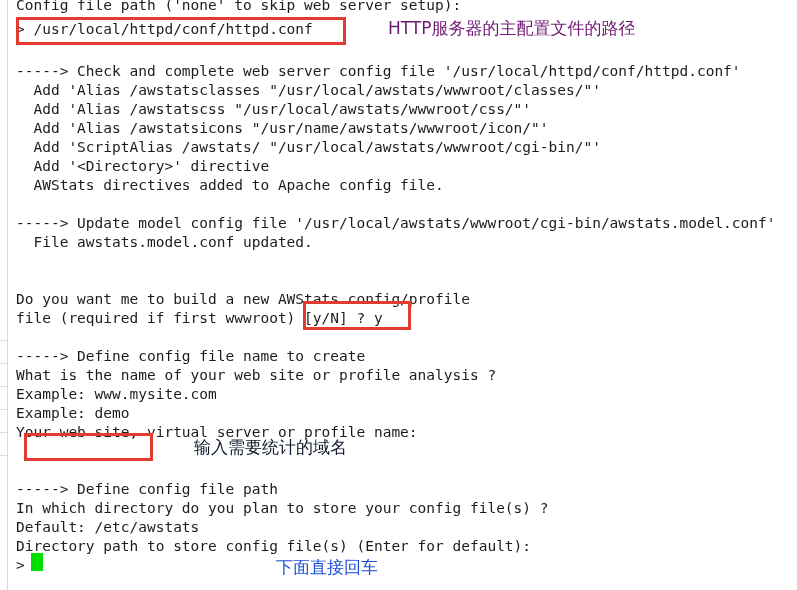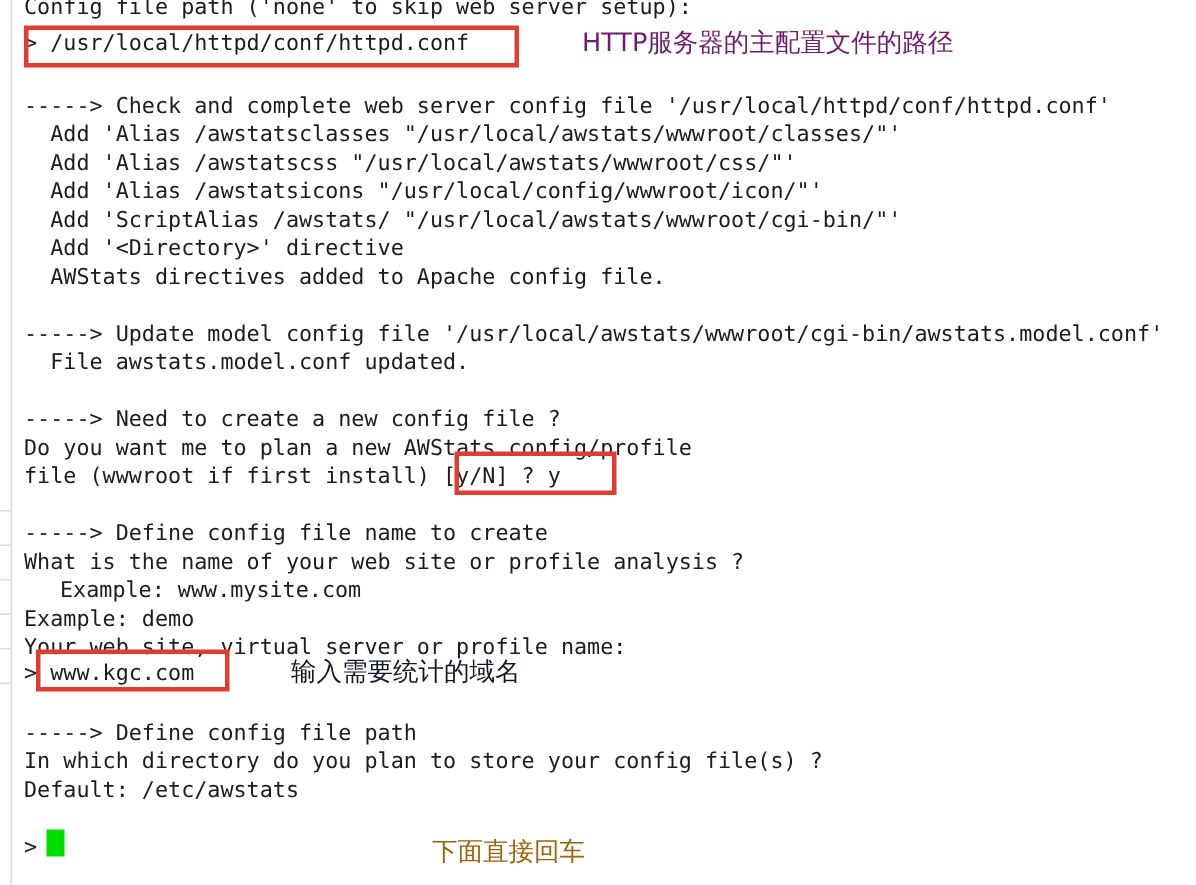--- a/index.html
+++ b/index.html
@@ -84,49 +84,48 @@
   <div class="gutter-tick" style="top:432px"></div>
   <div class="gutter-tick" style="top:455px"></div>
 
   <div id="term">
       <div class="line" style="top: -4px;">Config file path ('none' to skip web server setup):</div>
       <div class="line" style="top: 20px;">&gt; /usr/local/httpd/conf/httpd.conf</div>
       <div class="line" style="top: 44px;"></div>
       <div class="line" style="top: 62px;">-----&gt; Check and complete web server config file '/usr/local/httpd/conf/httpd.conf'</div>
       <div class="line" style="top: 81px;">  Add 'Alias /awstatsclasses "/usr/local/awstats/wwwroot/classes/"'</div>
       <div class="line" style="top: 100px;">  Add 'Alias /awstatscss "/usr/local/awstats/wwwroot/css/"'</div>
-      <div class="line" style="top: 119px;">  Add 'Alias /awstatsicons "/usr/local/config/wwwroot/icon/"'</div>
+      <div class="line" style="top: 119px;">  Add 'Alias /awstatsicons "/usr/name/awstats/wwwroot/icon/"'</div>
       <div class="line" style="top: 138px;">  Add 'ScriptAlias /awstats/ "/usr/local/awstats/wwwroot/cgi-bin/"'</div>
       <div class="line" style="top: 157px;">  Add '&lt;Directory&gt;' directive</div>
       <div class="line" style="top: 176px;">  AWStats directives added to Apache config file.</div>
       <div class="line" style="top: 195px;"></div>
       <div class="line" style="top: 214px;">-----&gt; Update model config file '/usr/local/awstats/wwwroot/cgi-bin/awstats.model.conf'</div>
       <div class="line" style="top: 233px;">  File awstats.model.conf updated.</div>
       <div class="line" style="top: 252px;"></div>
-      <div class="line" style="top: 271px;">-----&gt; Need to create a new config file ?</div>
-      <div class="line" style="top: 290px;">Do you want me to plan a new AWStats config/profile</div>
-      <div class="line" style="top: 309px;">file (wwwroot if first install) [y/N] ? y</div>
+      <div class="line" style="top: 290px;">Do you want me to build a new AWStats config/profile</div>
+      <div class="line" style="top: 309px;">file (required if first wwwroot) [y/N] ? y</div>
       <div class="line" style="top: 328px;"></div>
       <div class="line" style="top: 347px;">-----&gt; Define config file name to create</div>
       <div class="line" style="top: 366px;">What is the name of your web site or profile analysis ?</div>
-      <div class="line" style="top: 385px; margin-left: 24px;">Example: www.mysite.com</div>
+      <div class="line" style="top: 385px;">Example: www.mysite.com</div>
       <div class="line" style="top: 423px;">Your web site, virtual server or profile name:</div>
       <div class="line" style="top: 404px;">Example: demo</div>
-      <div class="line" style="top: 440px;">&gt; www.kgc.com</div>
       <div class="line" style="top: 461px;"></div>
       <div class="line" style="top: 480px;">-----&gt; Define config file path</div>
       <div class="line" style="top: 518px;">Default: /etc/awstats</div>
       <div class="line" style="top: 499px;">In which directory do you plan to store your config file(s) ?</div>
+      <div class="line" style="top: 537px;">Directory path to store config file(s) (Enter for default):</div>
       <div class="line" style="top: 556px;">&gt;</div>
     </div>
 
   <div id="overlays">
       <div class="redbox" style="left: 16px; top: 17px; width: 330px; height: 28px; border-color: rgb(226, 59, 50);"></div>
       <div class="redbox" style="left: 303px; top: 301px; width: 108px; height: 29px; border-color: rgb(226, 59, 50);"></div>
       <div class="redbox" style="left: 24px; top: 433px; width: 129px; height: 28px; border-color: rgb(226, 59, 50);"></div>
       <div class="annot" style="left: 388px; top: 17px; color: #701a75;">HTTP服务器的主配置文件的路径</div>
       <div class="annot" style="left: 194px; top: 436px; color: #0f172a;">输入需要统计的域名</div>
-      <div class="annot" style="left: 288px; top: 556px; color: #a16207;">下面直接回车</div>
+      <div class="annot" style="left: 276px; top: 556px; color: #1d4ed8;">下面直接回车</div>
     </div>
 
   <div class="cursor" id="cursor" style="left: 31px; top: 553px; width: 12px; height: 18px; background: rgb(0, 224, 0);"></div>
 
 </div>
 
 </body></html>

